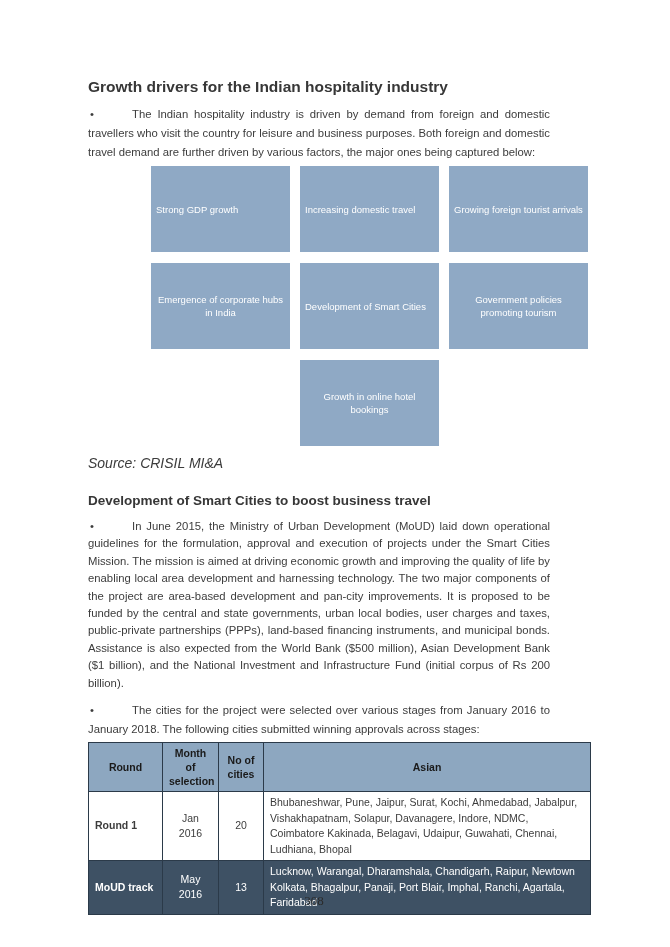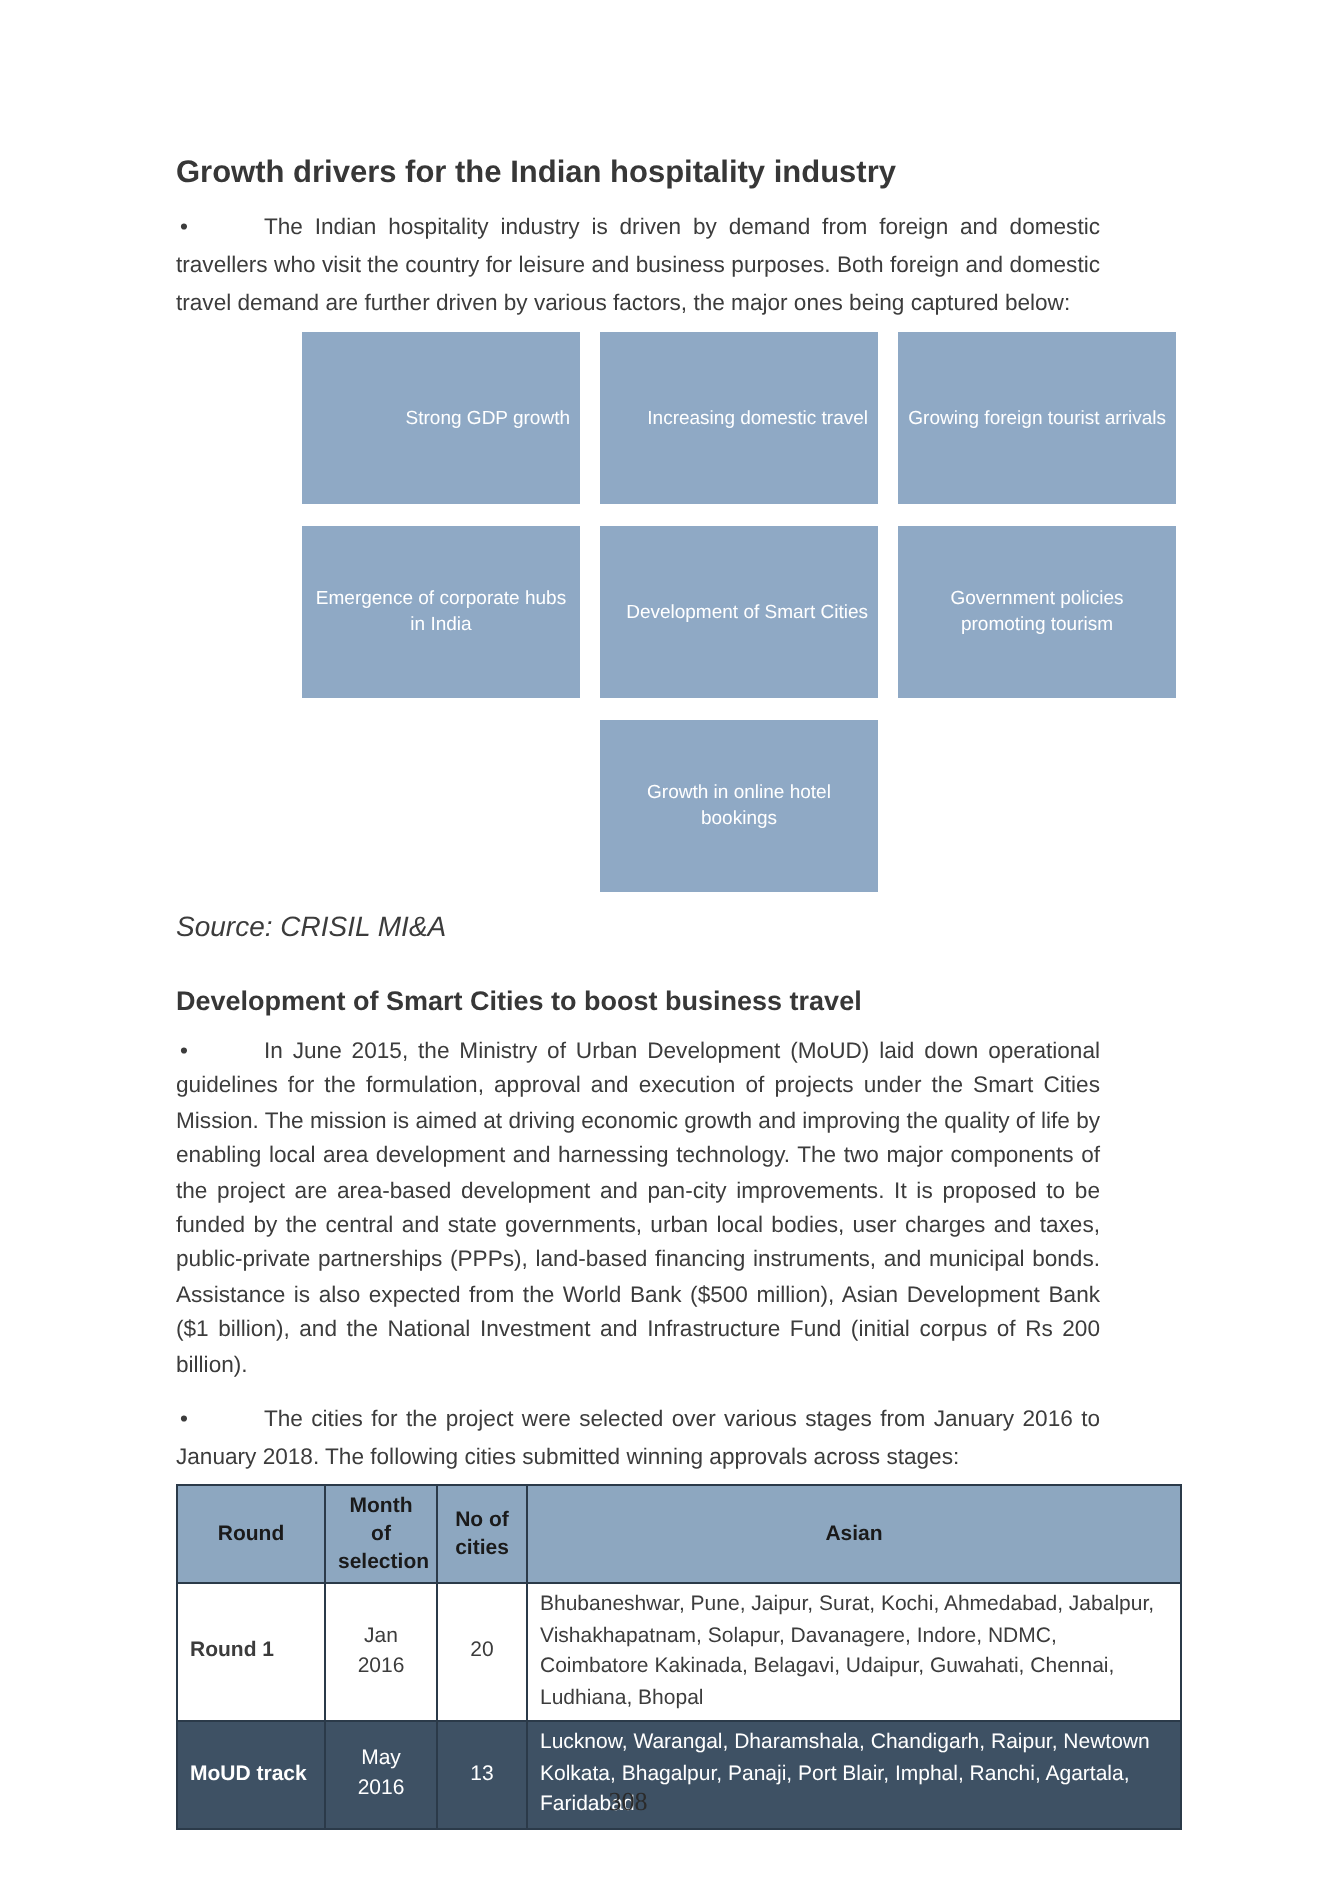--- a/index.html
+++ b/index.html
@@ -34,21 +34,21 @@
   .para-tight { line-height:17.4px; }
   .para-gap { margin-top:9px; }
   .drivers-grid { width:437px; margin:4px 0 0 63px; }
   .grid-row { display:flex; gap:10px; margin-bottom:11px; }
   .grid-row.centered { justify-content:center; gap:4px; }
   .driver-box {
     width:139px; height:86px;
     background:#8fa9c5;
     color:#ffffff;
     font-size:9.5px; line-height:13px;
-    display:flex; align-items:center; justify-content:flex-end;
+    display:flex; align-items:center; justify-content:flex-start;
     text-align:center;
     padding:0 5px;
   }
   .source-note {
     margin-top:9px;
     font-style:italic;
     font-size:14px; line-height:13px;
     color:#3c3c3c;
   }
   table.cities-table {

